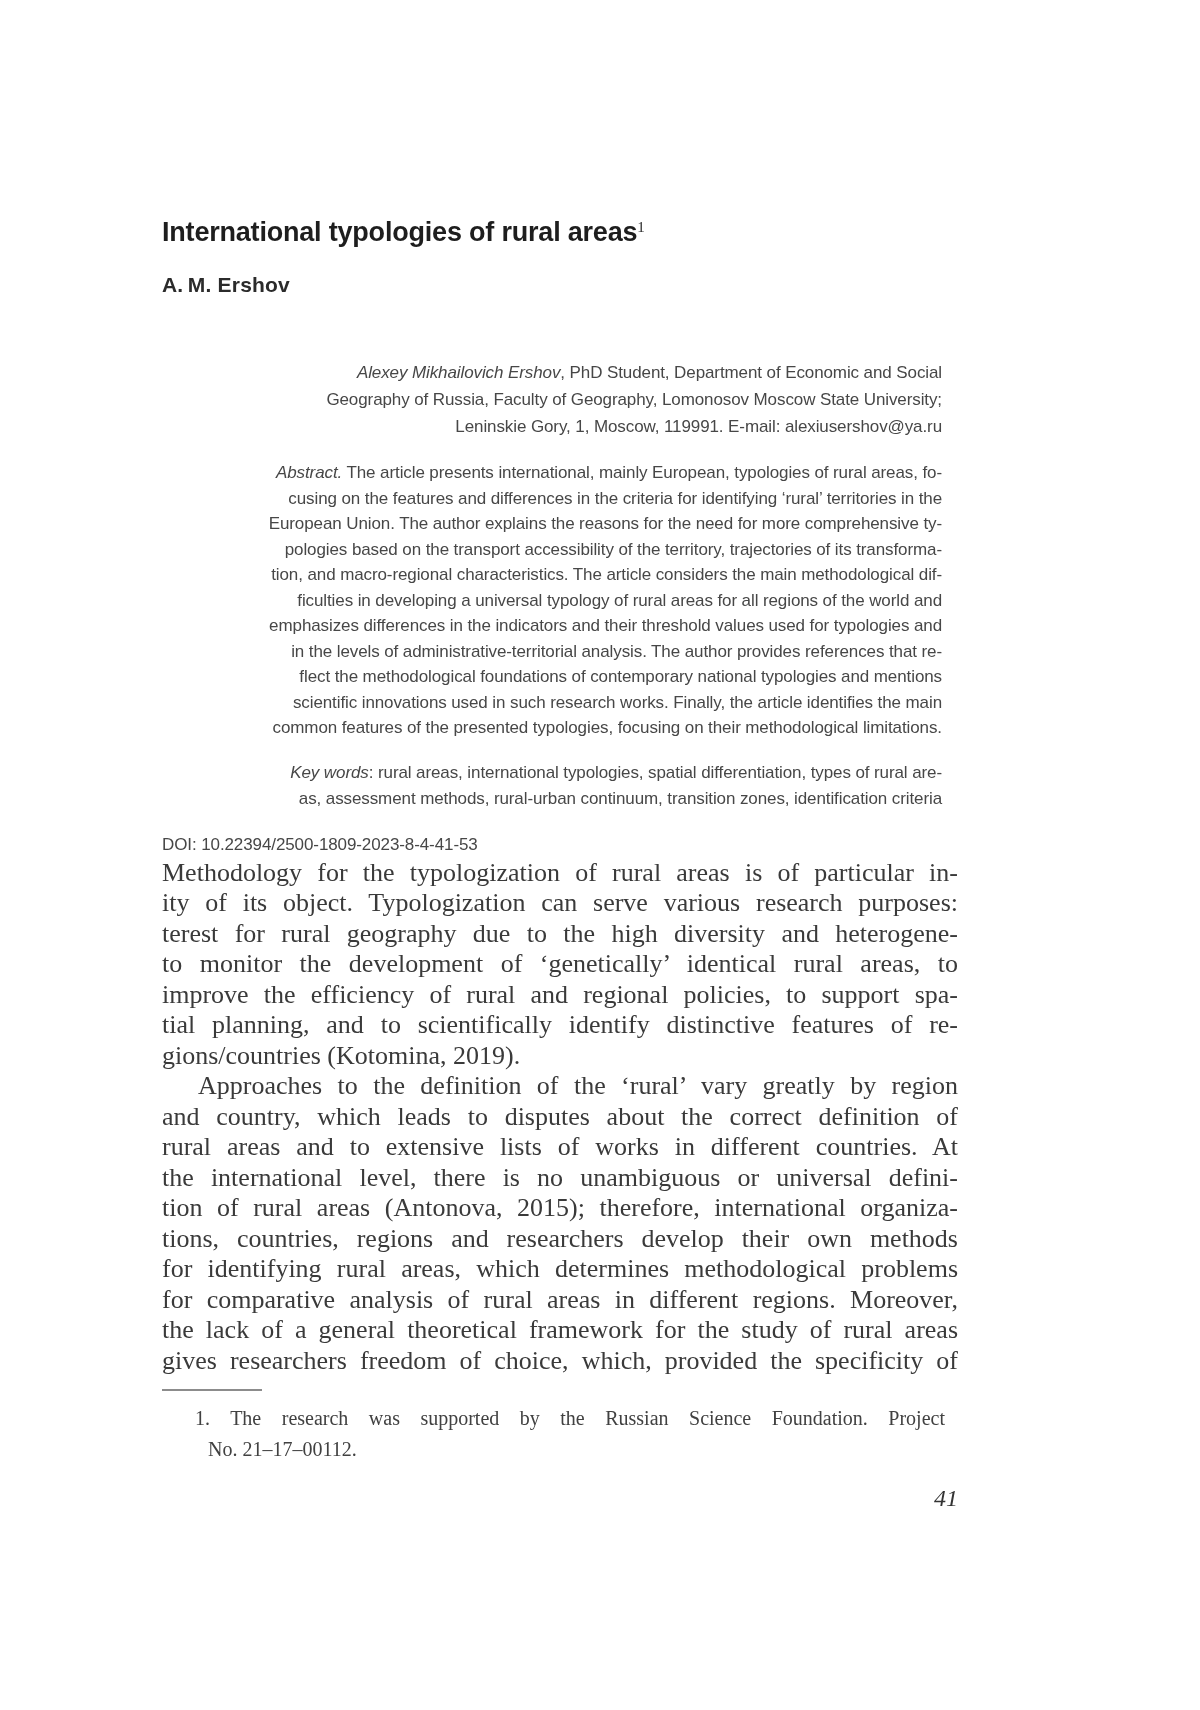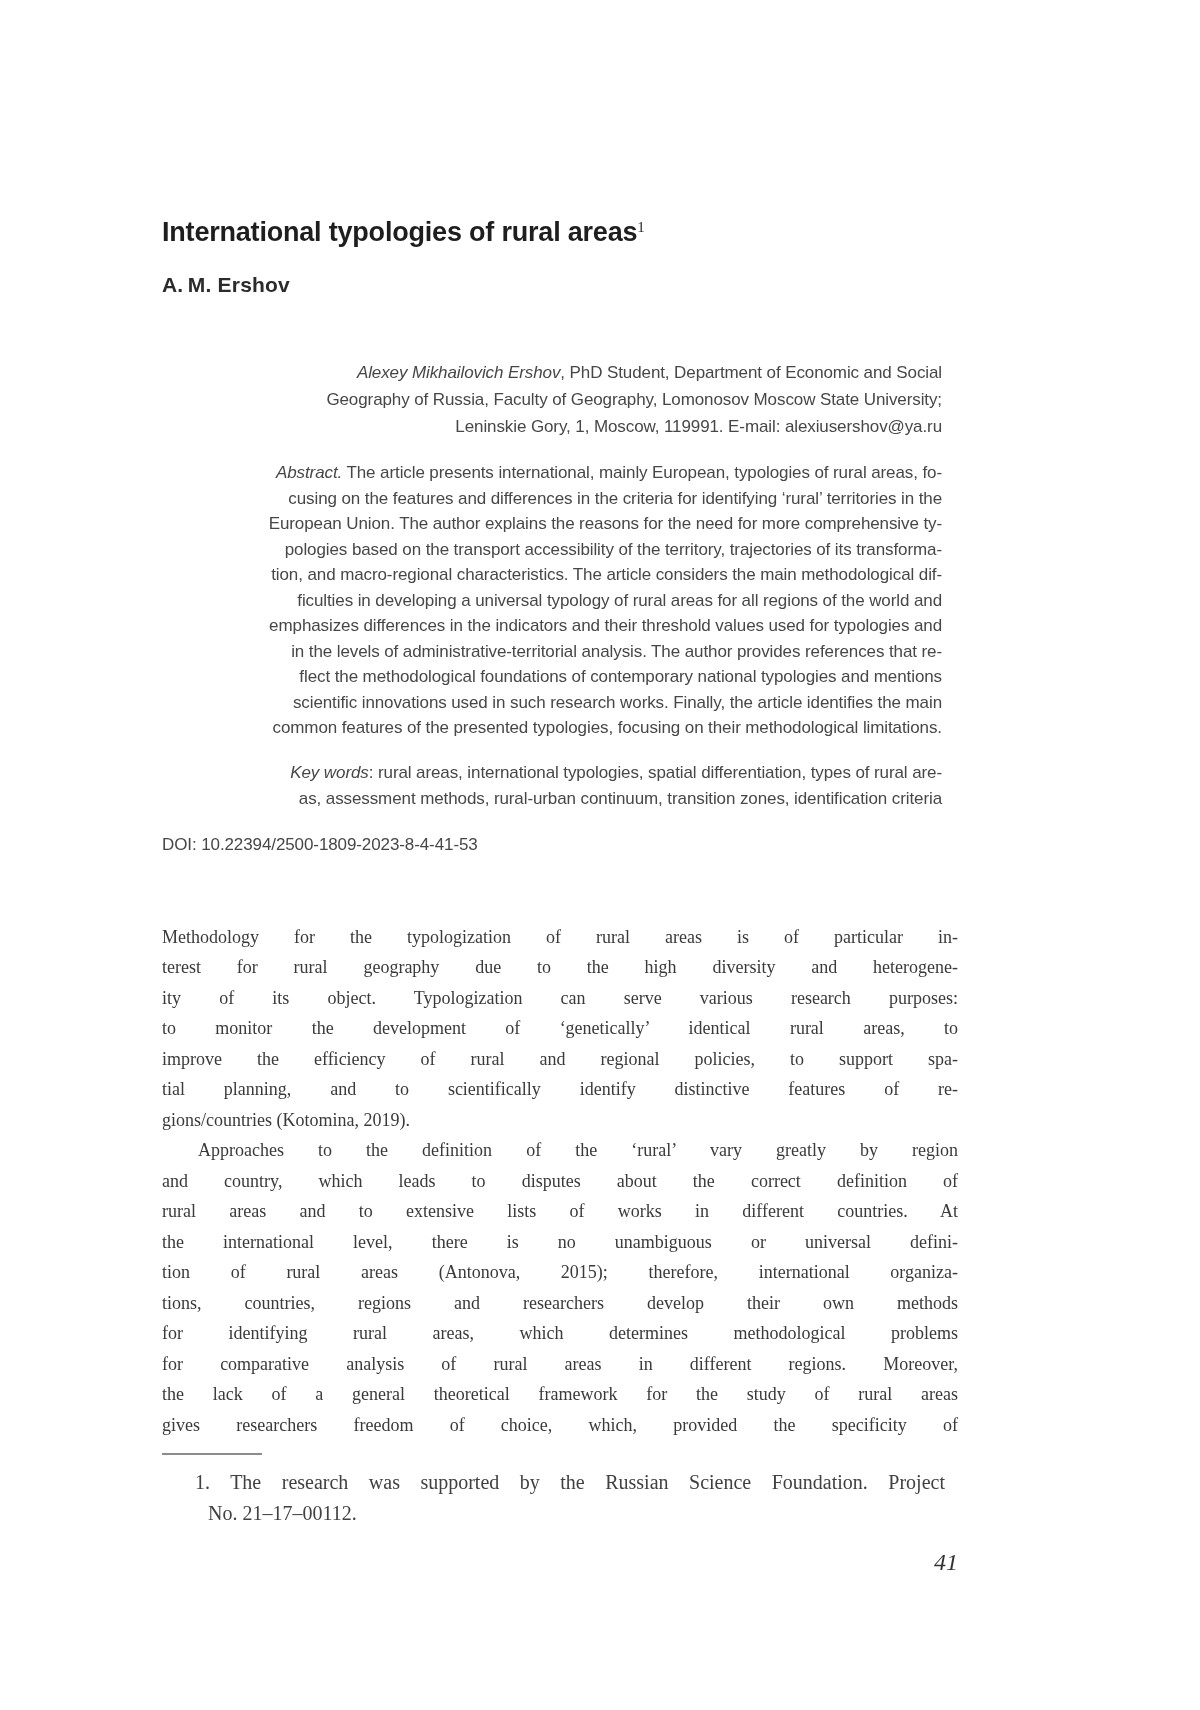--- a/index.html
+++ b/index.html
@@ -53,21 +53,21 @@
   .abstract    { margin-top: 20px; line-height: 25.5px; }
   .keywords    { margin-top: 19px; line-height: 26px; }
   .doi         { margin-top: 20px; line-height: 26px; }
   .italic { font-style: italic; }
   .tline { text-align: right; }
   
   .serif-block {
     font-family: "Liberation Serif", serif;
     color: #3a3a3a;
   }
-  .body-text { margin-top: 64px; font-size: 18px; line-height: 30.5px; width: 796px; }
+  .body-text { font-size: 26px; line-height: 30.5px; width: 796px; }
   .justified .tline { text-align: justify; text-align-last: justify; }
   .last-left .tline:last-child { text-align-last: left; }
   .para2 .tline:first-child { text-indent: 36px; }
   .footnote-rule {
     margin-top: 13px;
     width: 100px;
     height: 2px;
     background: #8c8c8c;
   }
   .footnote {
@@ -127,22 +127,22 @@
       <div>
           <div class="tline">as, assessment methods, rural-urban continuum, transition zones, identification criteria</div>
         </div>
     </div>
 
     <div class="sans-block doi">DOI: 10.22394/2500-1809-2023-8-4-41-53</div>
 
     <div class="serif-block body-text">
       <div class="justified last-left para1">
           <div class="tline">Methodology for the typologization of rural areas is of particular in-</div>
+          <div class="tline">ity of its object. Typologization can serve various research purposes:</div>
           <div class="tline">terest for rural geography due to the high diversity and heterogene-</div>
-          <div class="tline">ity of its object. Typologization can serve various research purposes:</div>
           <div class="tline">to monitor the development of ‘genetically’ identical rural areas, to</div>
           <div class="tline">improve the efficiency of rural and regional policies, to support spa-</div>
           <div class="tline">tial planning, and to scientifically identify distinctive features of re-</div>
           <div class="tline">gions/countries (Kotomina, 2019).</div>
         </div>
       <div class="justified para2">
           <div class="tline">Approaches to the definition of the ‘rural’ vary greatly by region</div>
           <div class="tline">and country, which leads to disputes about the correct definition of</div>
           <div class="tline">rural areas and to extensive lists of works in different countries. At</div>
           <div class="tline">the international level, there is no unambiguous or universal defini-</div>

